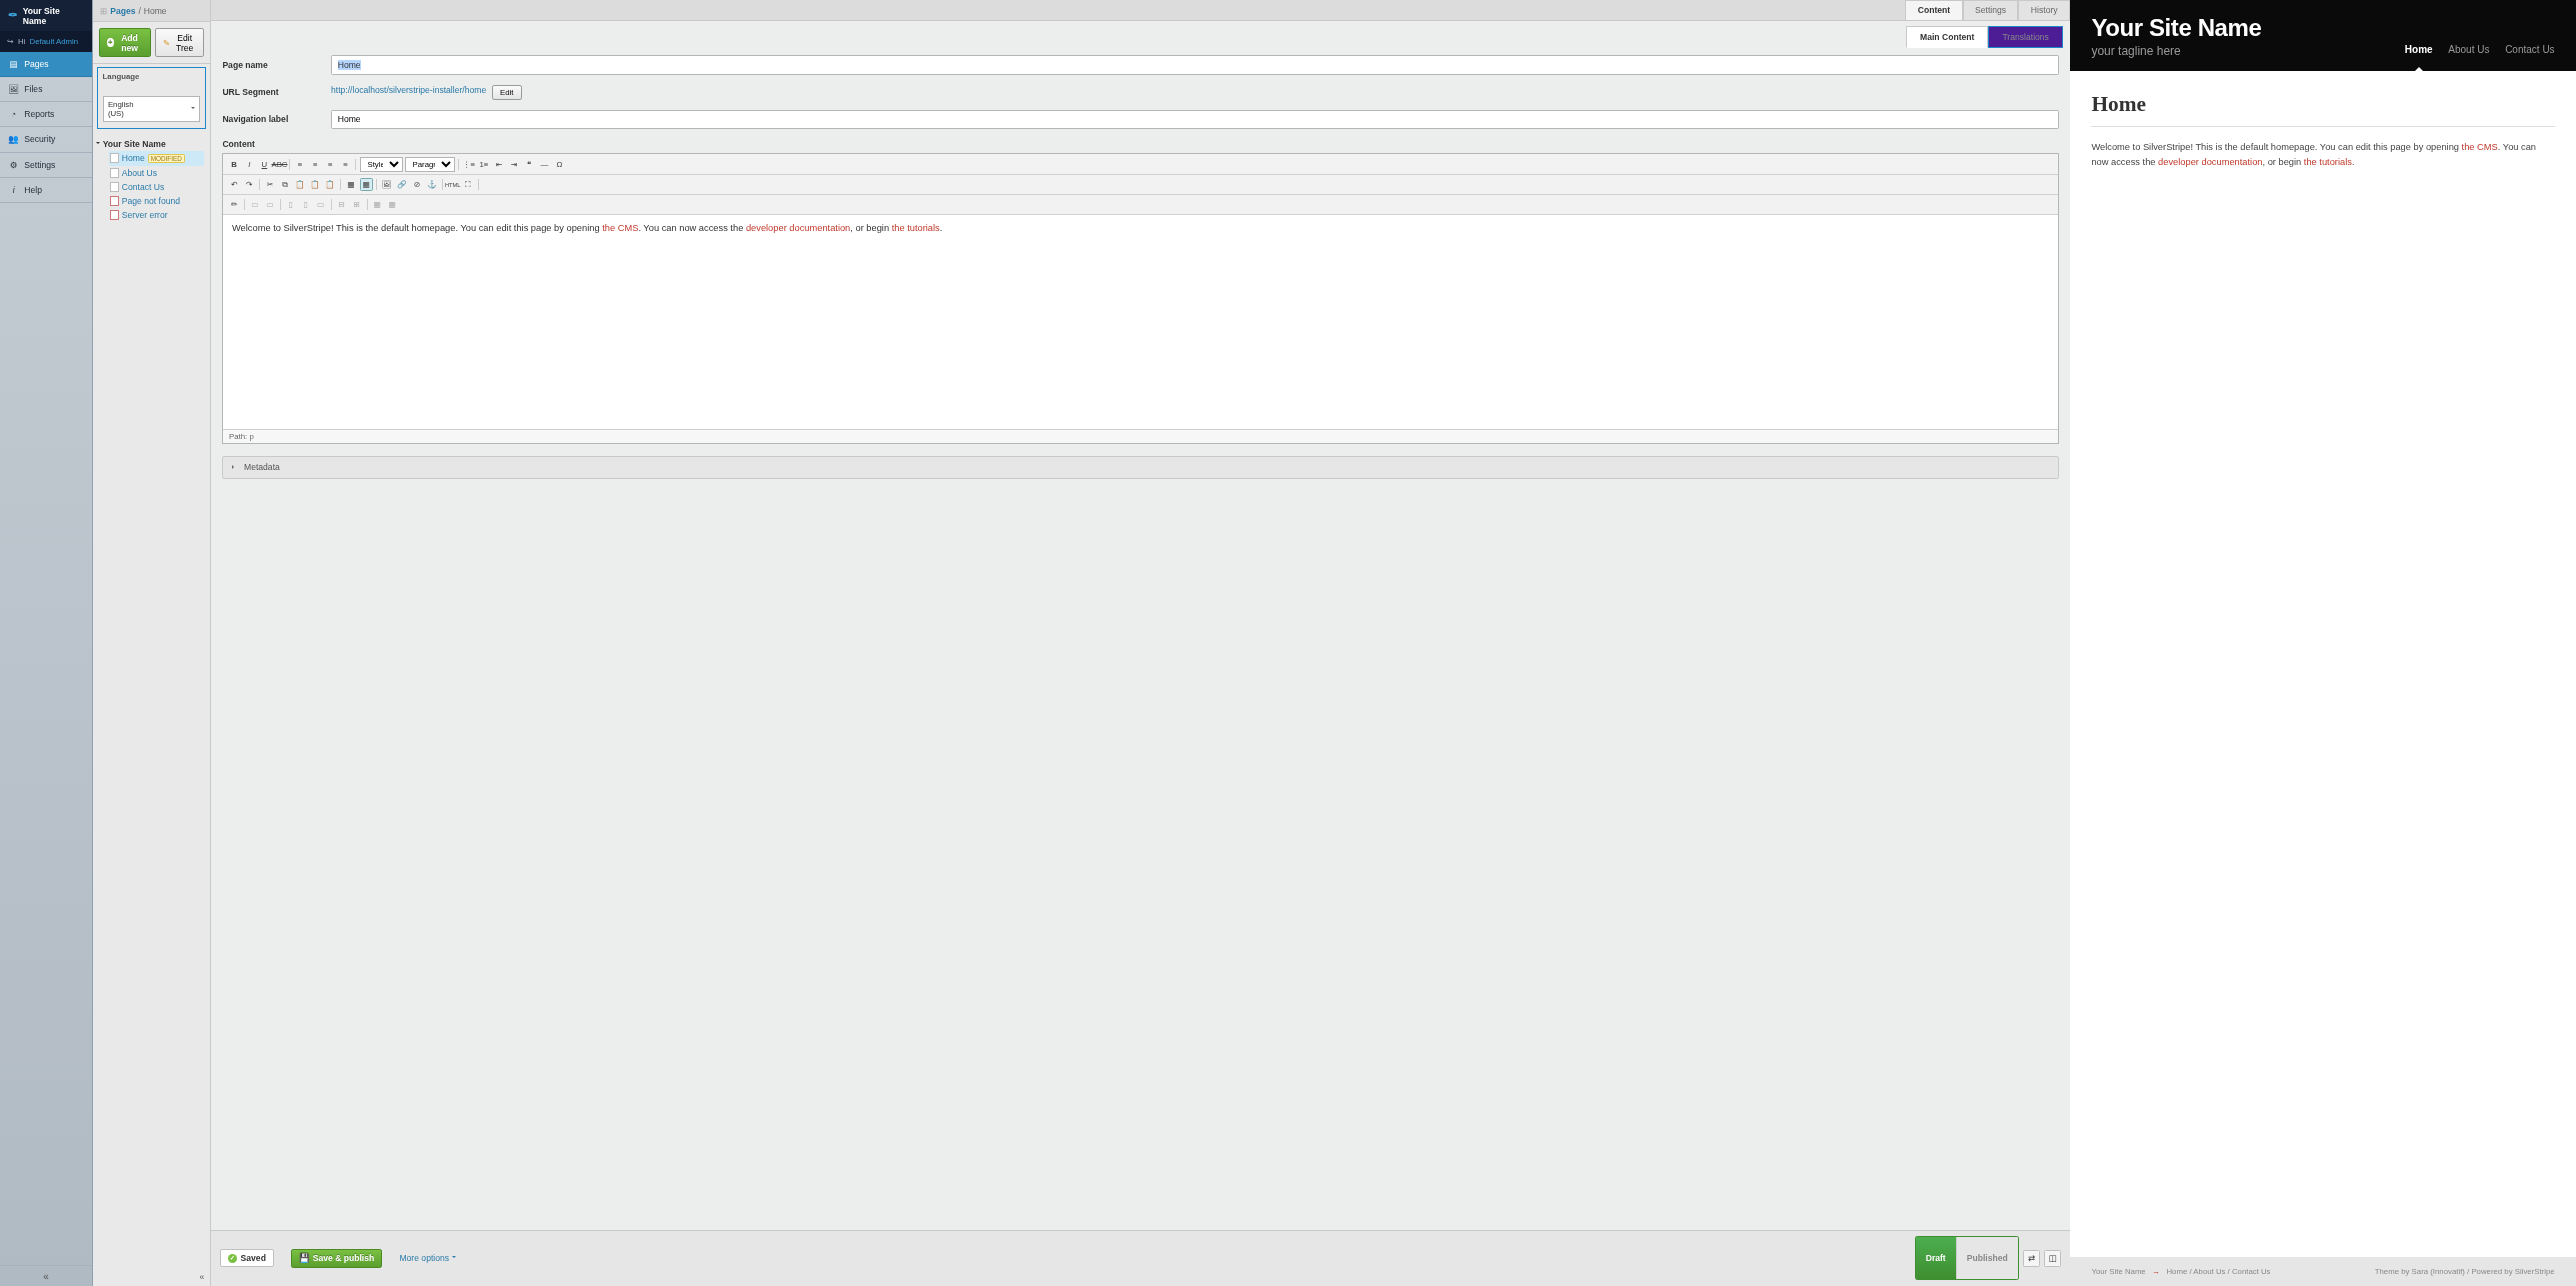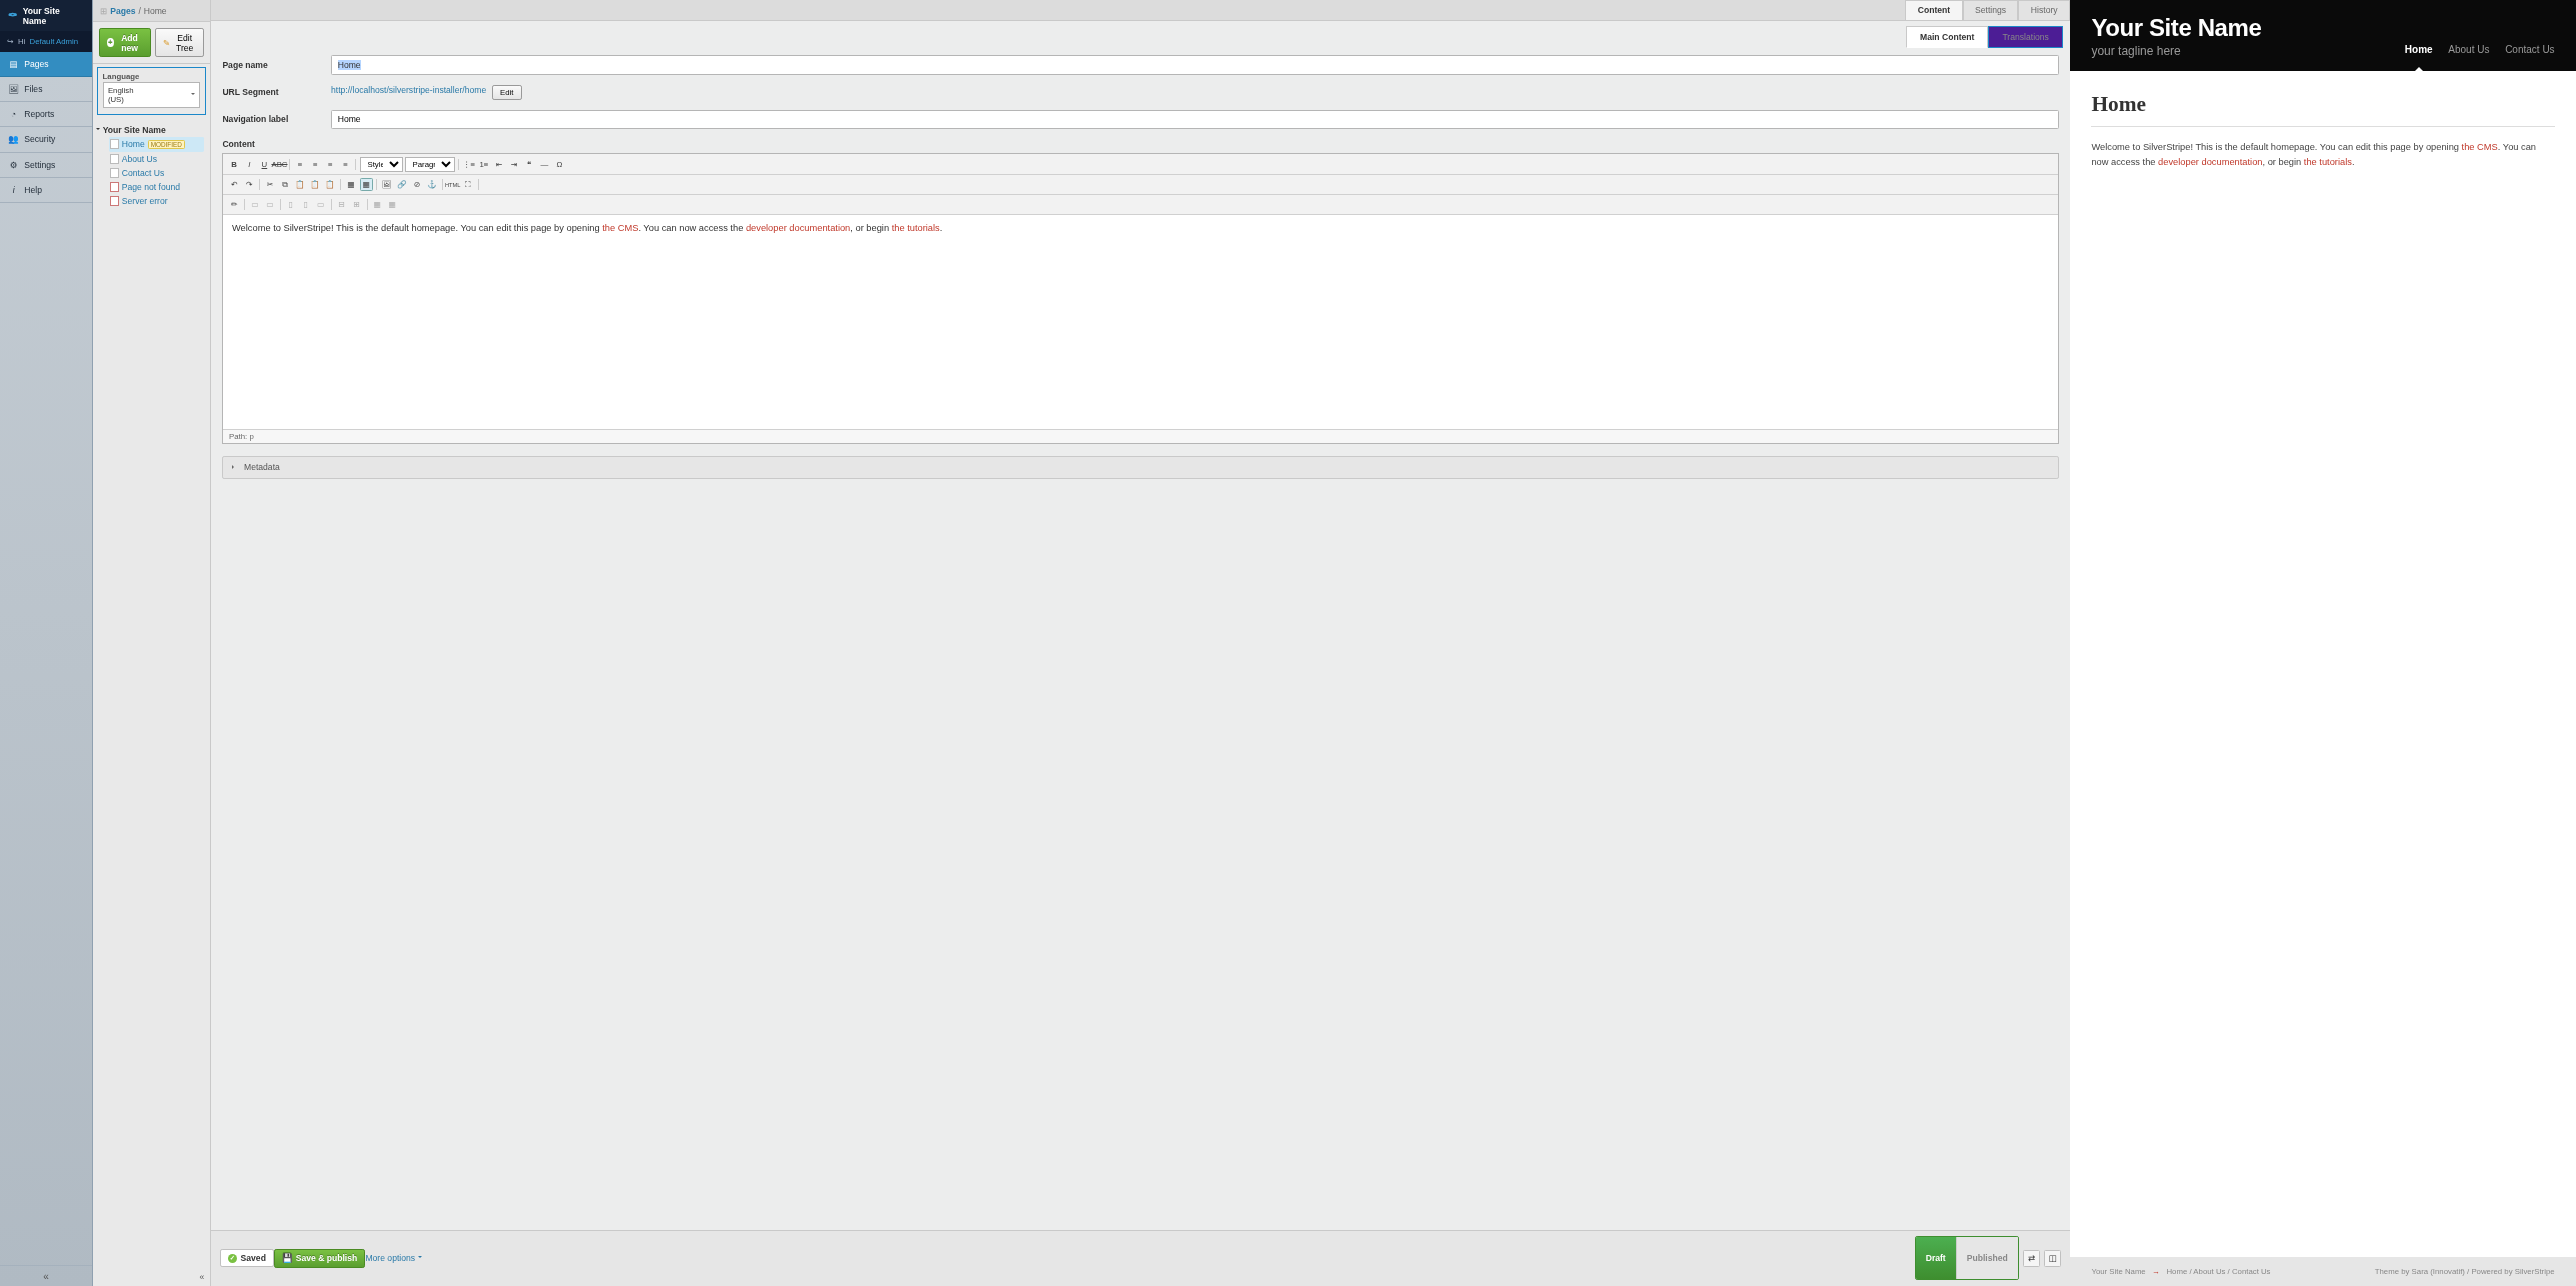--- a/index.html
+++ b/index.html
@@ -20,21 +20,21 @@
 
 
 .tree-panel { width: 118px; background: #e9e9e9; border-right: 0.7px solid #c9c9c9; display: flex; flex-direction: column; position: relative; }
 .tree-header { background: #dcdcdc; padding: 5.7px 7.1px; font-size: 8.6px; color: #666; display: flex; align-items: center; gap: 2.9px; border-bottom: 0.7px solid #c9c9c9; }
 .tree-header a { color: #2a7aa8; text-decoration: none; font-weight: bold; }
 .tree-actions { padding: 5.7px; display: flex; gap: 4.3px; border-bottom: 0.7px solid #c9c9c9; }
 .btn { border-radius: 2.1px; padding: 3.6px 7.1px; font-size: 8.6px; cursor: pointer; display: inline-flex; align-items: center; gap: 2.9px; border: 0.7px solid #999; background: linear-gradient(#fafafa,#e5e5e5); }
 .btn-green { background: linear-gradient(#7ac142,#5a9e2f); border-color: #4a8a22; color: #fff; font-weight: bold; text-shadow: 0 -0.7px 0 rgba(0,0,0,0.3); }
 .btn-green .plus { background: #fff; color: #5a9e2f; border-radius: 50%; width: 9.3px; height: 9.3px; display: inline-flex; align-items: center; justify-content: center; font-weight: bold; font-size: 7.8px; }
 .lang-box { margin: 2.9px 4.3px 5.7px; border: 1.4px solid #1b87c9; padding: 4.3px 4.3px 5.7px; }
-.lang-label { font-size: 7.8px; font-weight: bold; color: #555; margin-bottom: 1px; }
+.lang-label { font-size: 7.8px; font-weight: bold; color: #555; margin-bottom: 15px; }
 .lang-select { width: 100%; border: 0.7px solid #b5b5b5; background: #fff; padding: 2.9px 4.3px; font-size: 7.8px; display: flex; justify-content: space-between; align-items: center; cursor: pointer; gap: 44px; }
 .tree { padding: 2.9px 5.7px 5.7px 2.9px; font-size: 8.6px; }
 .tree-root { display: flex; align-items: center; gap: 2.9px; font-weight: bold; color: #333; padding: 2.1px 0; cursor: pointer; }
 .tree-children { margin-left: 13px; }
 .tree-item { display: flex; align-items: center; gap: 2.9px; padding: 2.1px 1.4px; color: #2a7aa8; cursor: pointer; border-radius: 1.4px; }
 .tree-item.selected { background: #cde8f6; }
 .tree-item .pg { width: 8.6px; height: 10px; border: 0.7px solid #bbb; background: #fff; display: inline-block; }
 .tree-item .pg.err { border-color: #c77; }
 .badge-mod { background: #fff3bf; border: 0.7px solid #e0c64a; color: #9a7a14; font-size: 6.4px; padding: 0 2.1px; border-radius: 1.4px; }
 .tree-collapse { position: absolute; bottom: 4.3px; right: 5.7px; color: #555; cursor: pointer; }
@@ -69,21 +69,21 @@
 .tb-select { border: 0.7px solid #b5b5b5; font-size: 7.8px; padding: 0.7px 2.9px; background: #fff; }
 .rte-body { padding: 7.1px 8.6px; min-height: 214px; font-size: 9.3px; line-height: 1.5; color: #333; }
 .rte-body a { color: #c0392b; text-decoration: none; }
 .rte-path { border-top: 0.7px solid #d0d0d0; padding: 2.1px 5.7px; font-size: 7.8px; color: #666; background: #f7f7f7; }
 
 .accordion { margin-top: 11.4px; border: 0.7px solid #c9c9c9; background: #e6e6e6; border-radius: 2.1px; }
 .accordion-header { padding: 5.7px 8.6px; font-size: 8.6px; color: #555; display: flex; align-items: center; gap: 8px; cursor: pointer; }
 
 
 .bottom-bar { display: flex; align-items: center; justify-content: space-between; padding: 5.7px 8.6px; background: #e6e6e6; border-top: 0.7px solid #c9c9c9; }
-.bottom-left { display: flex; align-items: center; gap: 0; }
+.bottom-left { display: flex; align-items: center; gap: 17px; }
 .saved-pill { display: inline-flex; align-items: center; gap: 3.6px; background: #fff; border: 0.7px solid #c0c0c0; border-radius: 2.1px; padding: 2.9px 7.1px; font-size: 8.6px; font-weight: bold; color: #333; }
 .saved-pill .chk { width: 9.3px; height: 9.3px; border-radius: 50%; background: #7ac142; color: #fff; display: inline-flex; align-items: center; justify-content: center; font-size: 6.4px; }
 .more-opts { color: #2a7aa8; font-size: 8.6px; cursor: pointer; display: inline-flex; align-items: center; gap: 2.9px; }
 .bottom-right { display: flex; align-items: center; gap: 4.3px; }
 .pill-group { display: flex; border-radius: 2.1px; overflow: hidden; border: 0.7px solid #3e8e2f; }
 .pill { padding: 16px 10px; font-size: 8.6px; font-weight: bold; }
 .pill.draft { background: linear-gradient(#4caf50,#3e8e2f); color: #fff; }
 .pill.pub { background: #e6e6e6; color: #888; border-left: 0.7px solid #ccc; }
 .icon-btn { width: 17px; height: 17px; border: 0.7px solid #c0c0c0; background: #f5f5f5; display: inline-flex; align-items: center; justify-content: center; cursor: pointer; border-radius: 1.4px; }
 

